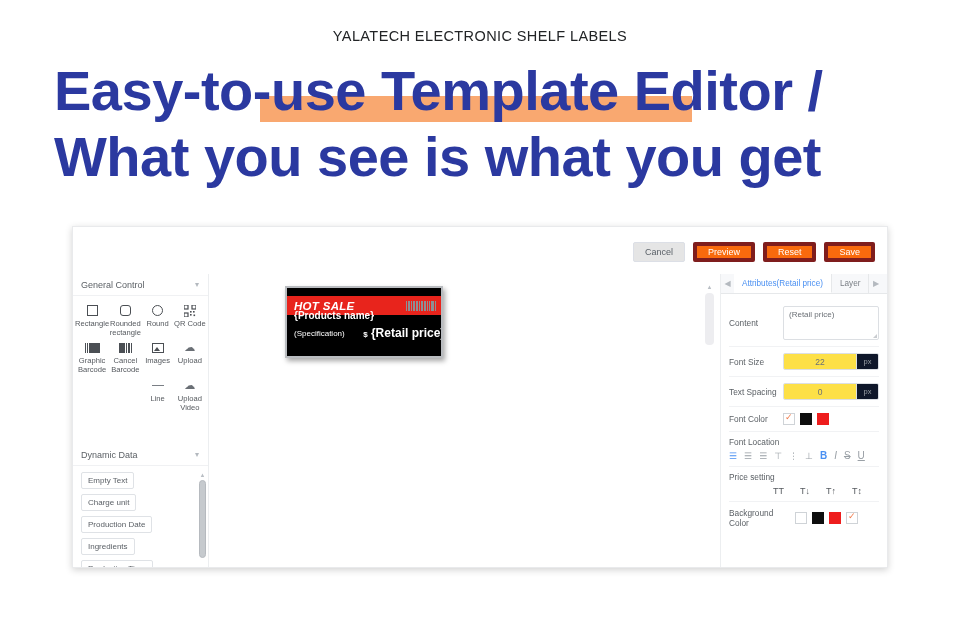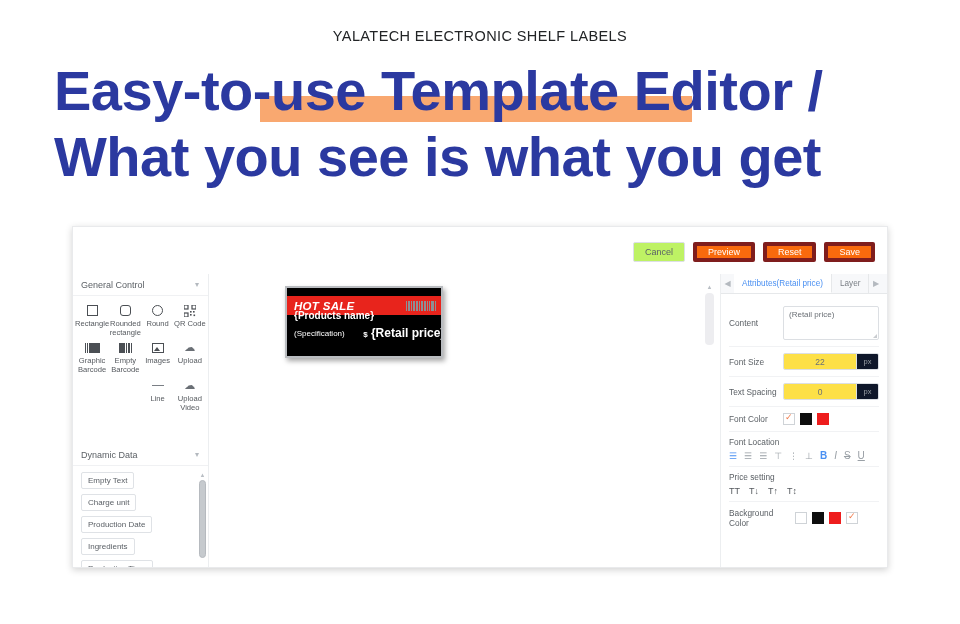--- a/index.html
+++ b/index.html
@@ -55,21 +55,21 @@
     position:absolute; left:0; top:0; width:100%; height:47px;
     background:#fff;
   }
   .tb-btns { position:absolute; right:12px; top:15px; display:flex; gap:8px; }
   .tb-btn {
     height:20px; min-width:44px; padding:0 11px;
     display:flex; align-items:center; justify-content:center;
     border-radius:2px; font-size:9px; line-height:1;
     cursor:pointer; white-space:nowrap;
   }
-  .tb-btn.ghost { background:#bef264; border:1px solid #dcdfe6; color:#5b6168; }
+  .tb-btn.ghost { background:#e5e5e5; border:1px solid #dcdfe6; color:#5b6168; }
   .tb-btn.primary { background:#f96a0d; border:4px solid #7f1d1d; color:#fff; }
 
   
   .left-panel {
     position:absolute; left:0; top:47px; width:136px; bottom:0;
     background:#fff; border-right:1px solid #eceef0;
   }
   .sec-head {
     height:22px; display:flex; align-items:center; justify-content:space-between;
     padding:0 9px 0 8px;
@@ -249,21 +249,21 @@
 
   .stack { padding:5px 0 5px 0; border-bottom:1px solid #f1f2f4; }
   .stack .cap { font-size:8.3px; color:#5c6166; margin-bottom:4px; }
   .icon-row { display:flex; align-items:center; gap:7px; }
   .irow-ico { font-size:9px; color:#9aa0a6; cursor:pointer; line-height:1; }
   .irow-ico.on { color:#4a90f2; }
   .irow-ico.b { font-weight:bold; font-size:10px; }
   .irow-ico.i { font-style:italic; font-size:10px; }
   .irow-ico.s { text-decoration:line-through; font-size:10px; }
   .irow-ico.u { text-decoration:underline; font-size:10px; }
-  .price-row { display:flex; gap:9px; align-items:flex-end; font-size:9px; color:#55595e; }
+  .price-row { display:flex; gap:16px; align-items:flex-end; font-size:9px; color:#55595e;margin-left:44px; }
   .price-row span { cursor:pointer; }
   .bg-row { display:flex; align-items:center; padding:6px 0; font-size:8.3px; color:#5c6166; }
   .bg-row .rlabel { width:66px; flex:0 0 66px; }
 </style>
 </head>
 <body>
 
 <div class="eyebrow">YALATECH ELECTRONIC SHELF LABELS</div>
 
 <div class="headline">
@@ -351,21 +351,21 @@
         <span class="glyph">
           <span class="ico-bars">
               <i style="width:2px"></i>
               <i></i>
               <i style="width:2px"></i>
               <i></i>
               <i style="width:2px"></i>
               <i></i>
             </span>
         </span>
-        <span class="lbl">Empty Barcode</span>
+        <span class="lbl">Cancel Barcode</span>
       </div>
 
       <div class="tool">
         <span class="glyph">
             <i class="ico-img"></i>
           </span>
         <span class="lbl">Images</span>
       </div>
 
       <div class="tool">

